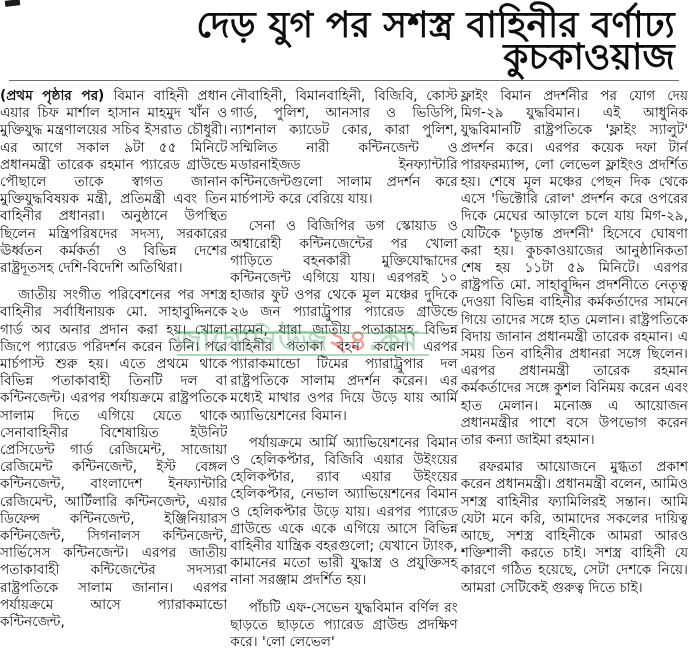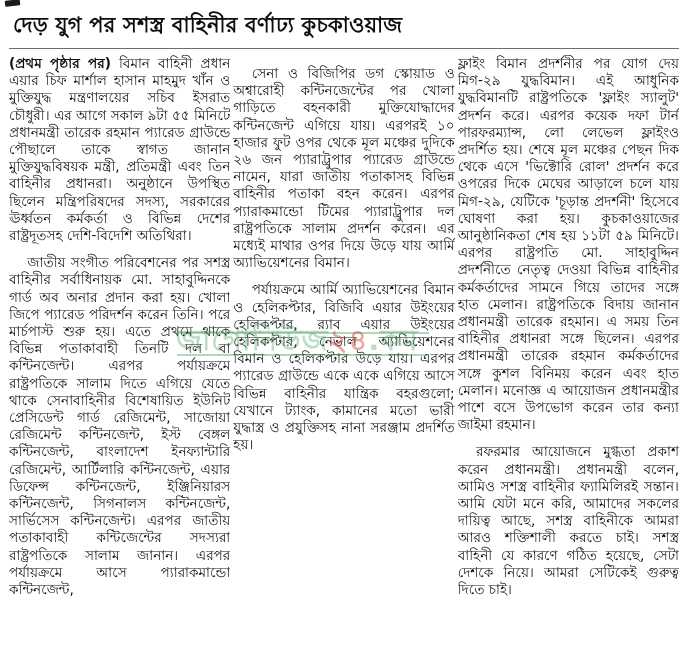--- a/index.html
+++ b/index.html
@@ -17,31 +17,31 @@
     width:15px;height:6px;background:#1b1b1b;
     transform:rotate(-7deg);border-radius:1px;
   }
   .headline-wrap{
     margin:0 9px;
     padding:9px 4px 7px;
     border-bottom:1px solid #6d6d6d;
   }
   .headline{
     margin:0;
-    text-align:left;
-    font-size:21px;
+    text-align:right;
+    font-size:36px;
     line-height:32px;
     font-weight:700;
     color:#0d0d0d;
     letter-spacing:.2px;
   }
   .cols{
     display:flex;
     gap:3px;
-    padding:6px 9px 0;
+    padding:6px 0 0;
   }
   .col{
     flex:1 1 0;
     min-width:0;
     text-align:justify;
     font-size:13.6px;
     line-height:17.2px;
     overflow-wrap:break-word;
     overflow:hidden;
   }
@@ -82,22 +82,24 @@
   </div>
 
   <div class="cols">
 
     <div class="col">
       <p><span class="lead-bold">(প্রথম পৃষ্ঠার পর)</span><span> বিমান বাহিনী প্রধান এয়ার চিফ মার্শাল হাসান মাহমুদ খাঁন ও মুক্তিযুদ্ধ মন্ত্রণালয়ের সচিব ইসরাত চৌধুরী। এর আগে সকাল ৯টা ৫৫ মিনিটে প্রধানমন্ত্রী তারেক রহমান প্যারেড গ্রাউন্ডে পৌছালে তাকে স্বাগত জানান মুক্তিযুদ্ধবিষয়ক মন্ত্রী, প্রতিমন্ত্রী এবং তিন বাহিনীর প্রধানরা। অনুষ্ঠানে উপস্থিত ছিলেন মন্ত্রিপরিষদের সদস্য, সরকারের ঊর্ধ্বতন কর্মকর্তা ও বিভিন্ন দেশের রাষ্ট্রদূতসহ দেশি-বিদেশি অতিথিরা।</span></p>
       <p class="indent">জাতীয় সংগীত পরিবেশনের পর সশস্ত্র বাহিনীর সর্বাধিনায়ক মো. সাহাবুদ্দিনকে গার্ড অব অনার প্রদান করা হয়। খোলা জিপে প্যারেড পরিদর্শন করেন তিনি। পরে মার্চপাস্ট শুরু হয়। এতে প্রথমে থাকে বিভিন্ন পতাকাবাহী তিনটি দল বা কন্টিনজেন্ট। এরপর পর্যায়ক্রমে রাষ্ট্রপতিকে সালাম দিতে এগিয়ে যেতে থাকে সেনাবাহিনীর বিশেষায়িত ইউনিট প্রেসিডেন্ট গার্ড রেজিমেন্ট, সাজোয়া রেজিমেন্ট কন্টিনজেন্ট, ইস্ট বেঙ্গল কন্টিনজেন্ট, বাংলাদেশ ইনফ্যান্টারি রেজিমেন্ট, আর্টিলারি কন্টিনজেন্ট, এয়ার ডিফেন্স কন্টিনজেন্ট, ইঞ্জিনিয়ারস কন্টিনজেন্ট, সিগনালস কন্টিনজেন্ট, সার্ভিসেস কন্টিনজেন্ট। এরপর জাতীয় পতাকাবাহী কন্টিজেন্টের সদস্যরা রাষ্ট্রপতিকে সালাম জানান। এরপর পর্যায়ক্রমে আসে প্যারাকমান্ডো কন্টিনজেন্ট,</p>
     </div>
 
     <div class="col">
+      <p>নৌবাহিনী, বিমানবাহিনী, বিজিবি, কোস্ট গার্ড, পুলিশ, আনসার ও ভিডিপি, ন্যাশনাল ক্যাডেট কোর, কারা পুলিশ, সম্মিলিত নারী কন্টিনজেন্ট ও মডারনাইজড ইনফ্যান্টারি কন্টিনজেন্টগুলো সালাম প্রদর্শন করে মার্চপাস্ট করে বেরিয়ে যায়।</p>
       <p class="indent">সেনা ও বিজিপির ডগ স্কোয়াড ও অশ্বারোহী কন্টিনজেন্টের পর খোলা গাড়িতে বহনকারী মুক্তিযোদ্ধাদের কন্টিনজেন্ট এগিয়ে যায়। এরপরই ১০ হাজার ফুট ওপর থেকে মূল মঞ্চের দুদিকে ২৬ জন প্যারাট্রুপার প্যারেড গ্রাউন্ডে নামেন, যারা জাতীয় পতাকাসহ বিভিন্ন বাহিনীর পতাকা বহন করেন। এরপর প্যারাকমান্ডো টিমের প্যারাট্রুপার দল রাষ্ট্রপতিকে সালাম প্রদর্শন করেন। এর মধ্যেই মাথার ওপর দিয়ে উড়ে যায় আর্মি অ্যাভিয়েশনের বিমান।</p>
       <p class="indent">পর্যায়ক্রমে আর্মি অ্যাভিয়েশনের বিমান ও হেলিকপ্টার, বিজিবি এয়ার উইংয়ের হেলিকপ্টার, র‍্যাব এয়ার উইংয়ের হেলিকপ্টার, নেভাল অ্যাভিয়েশনের বিমান ও হেলিকপ্টার উড়ে যায়। এরপর প্যারেড গ্রাউন্ডে একে একে এগিয়ে আসে বিভিন্ন বাহিনীর যান্ত্রিক বহরগুলো; যেখানে ট্যাংক, কামানের মতো ভারী যুদ্ধাস্ত্র ও প্রযুক্তিসহ নানা সরঞ্জাম প্রদর্শিত হয়।</p>
+      <p class="indent">পাঁচটি এফ-সেভেন যুদ্ধবিমান বর্ণিল রং ছাড়তে ছাড়তে প্যারেড গ্রাউন্ড প্রদক্ষিণ করে। 'লো লেভেল'</p>
     </div>
 
     <div class="col">
       <p>ফ্লাইং বিমান প্রদর্শনীর পর যোগ দেয় মিগ-২৯ যুদ্ধবিমান। এই আধুনিক যুদ্ধবিমানটি রাষ্ট্রপতিকে 'ফ্লাইং স্যালুট' প্রদর্শন করে। এরপর কয়েক দফা টার্ন পারফরম্যান্স, লো লেভেল ফ্লাইংও প্রদর্শিত হয়। শেষে মূল মঞ্চের পেছন দিক থেকে এসে 'ভিক্টোরি রোল' প্রদর্শন করে ওপরের দিকে মেঘের আড়ালে চলে যায় মিগ-২৯, যেটিকে 'চূড়ান্ত প্রদর্শনী' হিসেবে ঘোষণা করা হয়। কুচকাওয়াজের আনুষ্ঠানিকতা শেষ হয় ১১টা ৫৯ মিনিটে। এরপর রাষ্ট্রপতি মো. সাহাবুদ্দিন প্রদর্শনীতে নেতৃত্ব দেওয়া বিভিন্ন বাহিনীর কর্মকর্তাদের সামনে গিয়ে তাদের সঙ্গে হাত মেলান। রাষ্ট্রপতিকে বিদায় জানান প্রধানমন্ত্রী তারেক রহমান। এ সময় তিন বাহিনীর প্রধানরা সঙ্গে ছিলেন। এরপর প্রধানমন্ত্রী তারেক রহমান কর্মকর্তাদের সঙ্গে কুশল বিনিময় করেন এবং হাত মেলান। মনোজ্ঞ এ আয়োজন প্রধানমন্ত্রীর পাশে বসে উপভোগ করেন তার কন্যা জাইমা রহমান।</p>
       <p class="indent">রফরমার আয়োজনে মুগ্ধতা প্রকাশ করেন প্রধানমন্ত্রী। প্রধানমন্ত্রী বলেন, আমিও সশস্ত্র বাহিনীর ফ্যামিলিরই সন্তান। আমি যেটা মনে করি, আমাদের সকলের দায়িত্ব আছে, সশস্ত্র বাহিনীকে আমরা আরও শক্তিশালী করতে চাই। সশস্ত্র বাহিনী যে কারণে গঠিত হয়েছে, সেটা দেশকে নিয়ে। আমরা সেটিকেই গুরুত্ব দিতে চাই।</p>
     </div>
 
   </div>
 
   <div class="watermark"><span>জাগোনিউজ</span><span class="wm-red">২৪</span><span>.কম</span></div>

